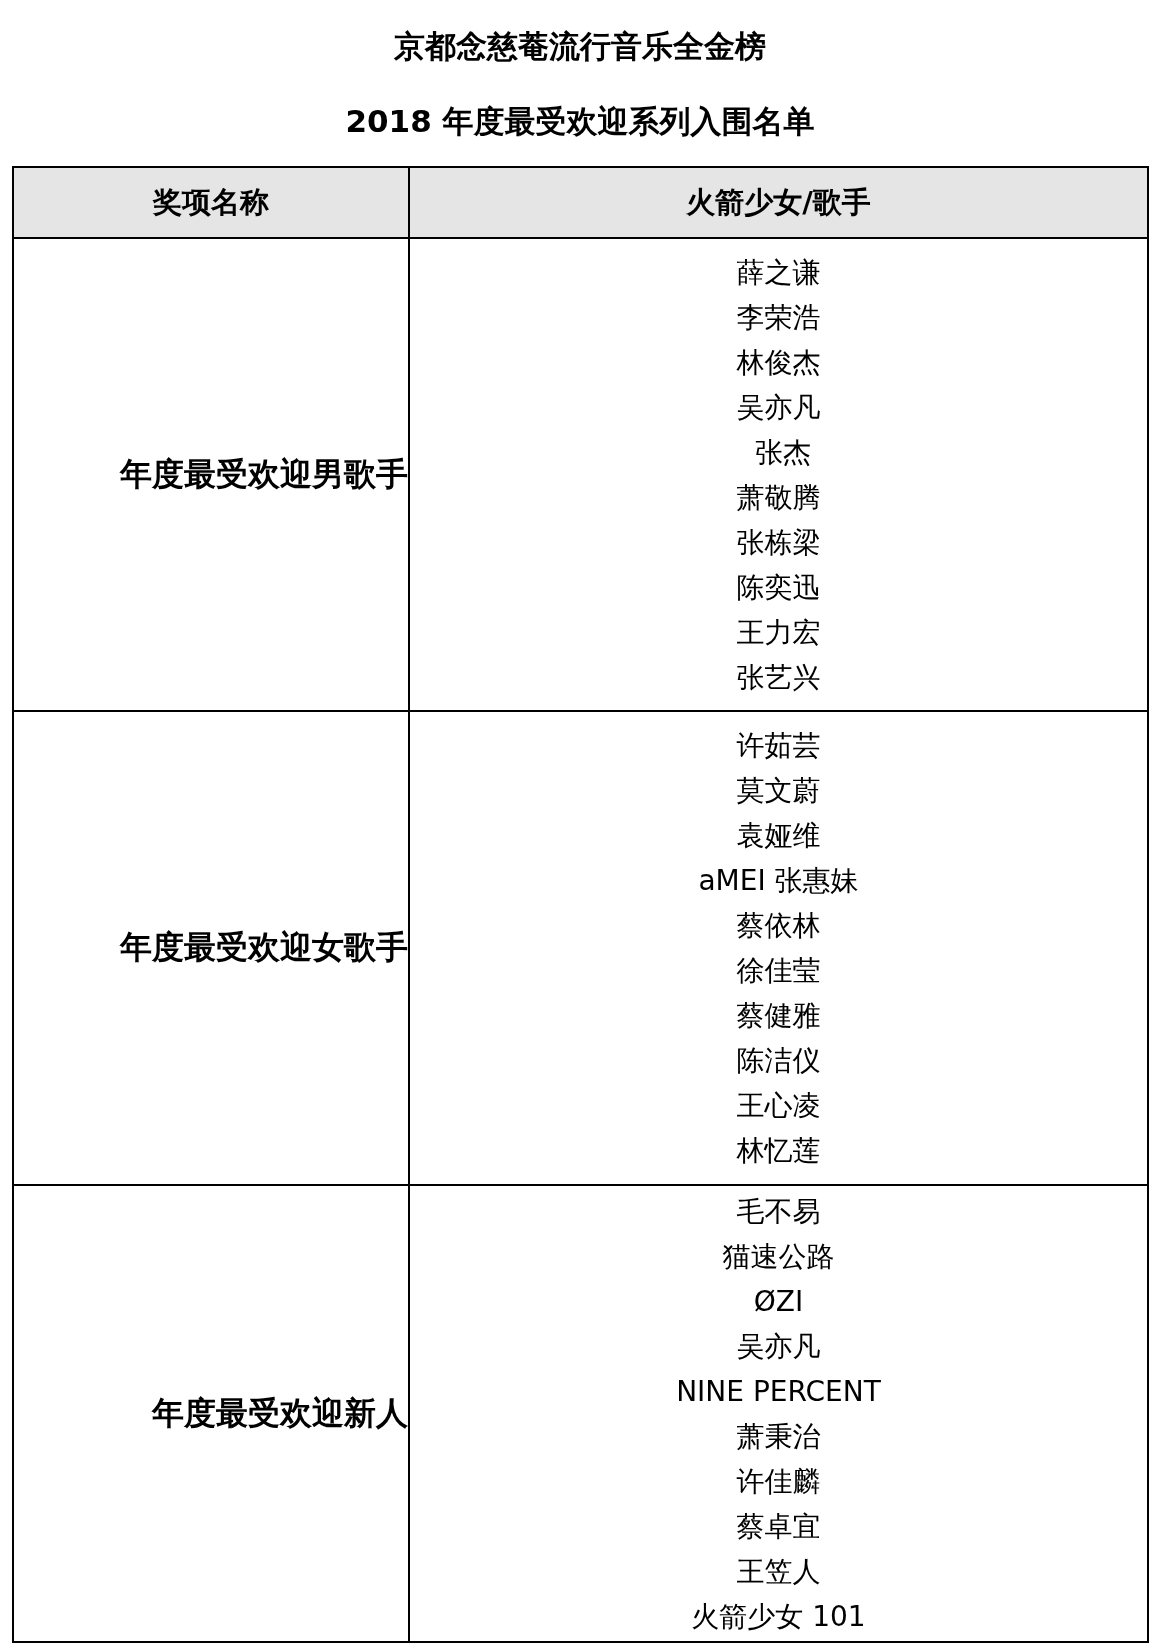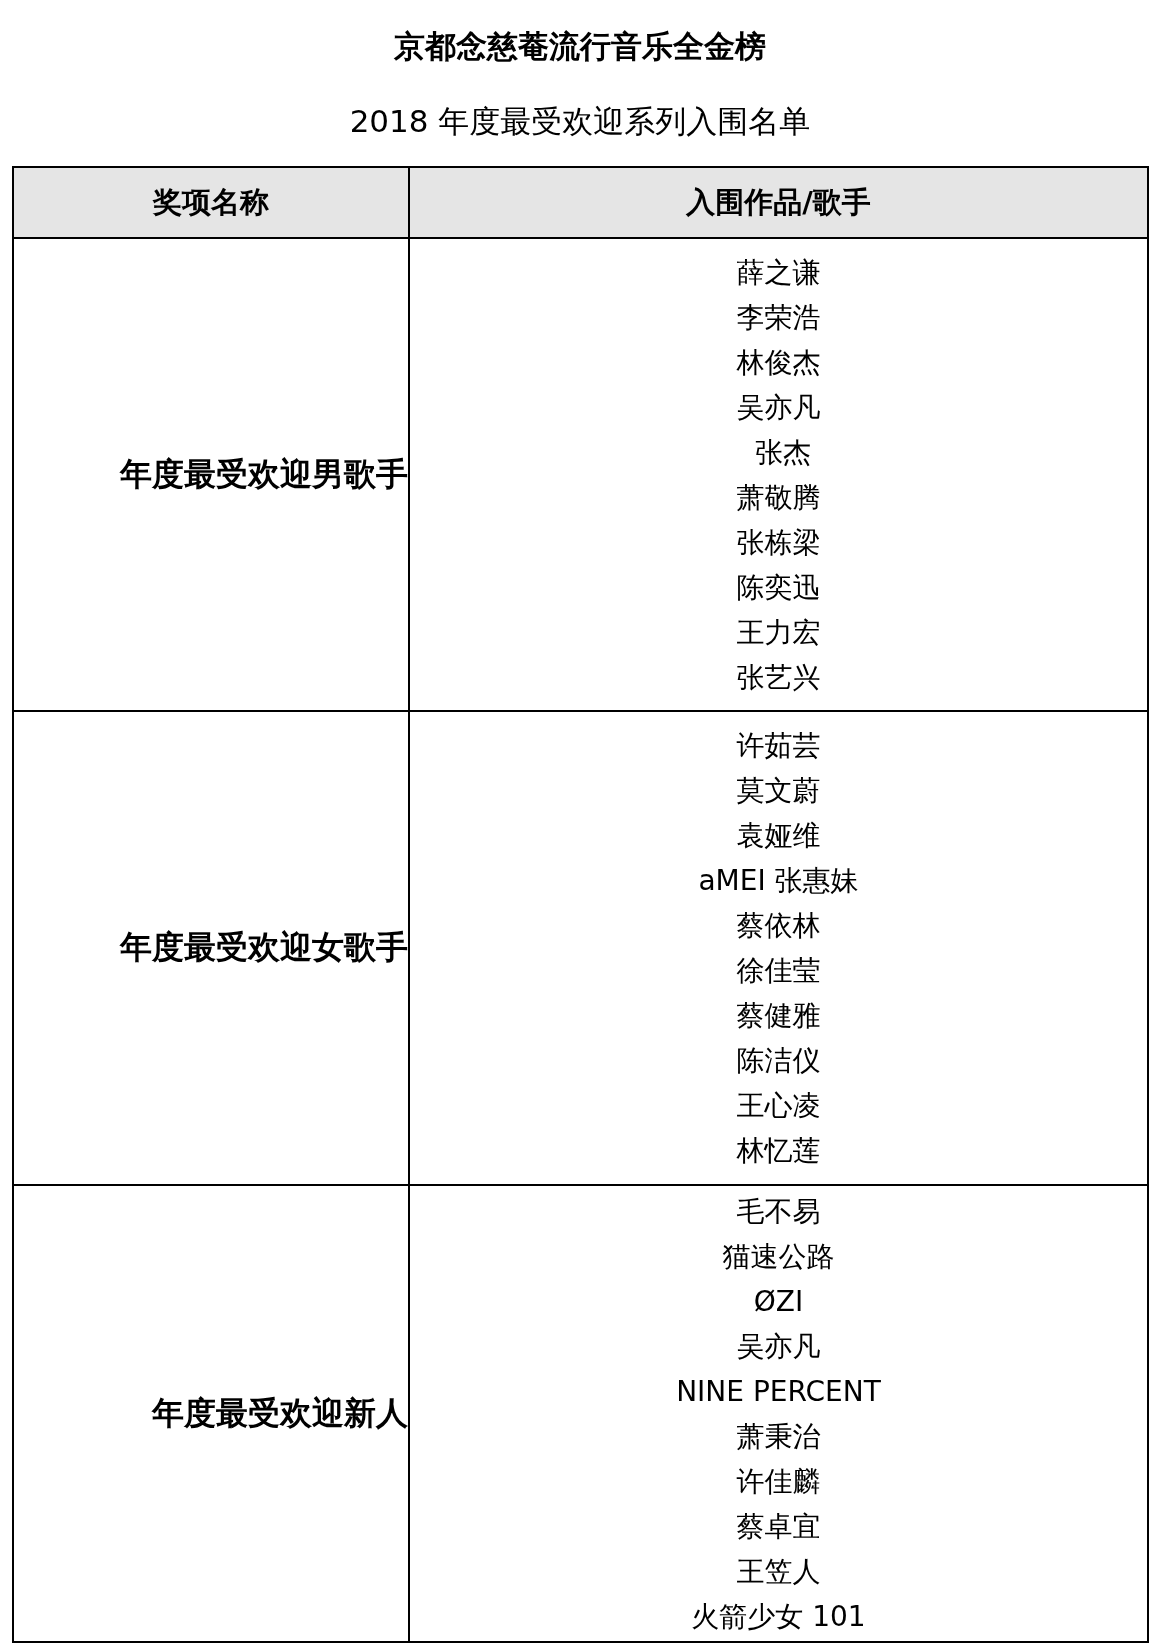--- a/index.html
+++ b/index.html
@@ -21,21 +21,21 @@
     text-align: center;
     font-size: 31px;
     line-height: 32px;
     font-weight: bold;
   }
   .doc-subtitle {
     margin: 43px 0 0 0;
     text-align: center;
     font-size: 31px;
     line-height: 32px;
-    font-weight: normal;
+    font-weight: bold;
   }
   table.awards {
     margin: 29px 0 0 12px;
     width: 1135px;
     border-collapse: collapse;
     table-layout: fixed;
   }
   table.awards td, table.awards th {
     border: 2px solid #000000;
     padding: 0;
@@ -78,21 +78,21 @@
   <h2 class="doc-subtitle">2018 年度最受欢迎系列入围名单</h2>
 
   <table class="awards">
     <colgroup>
       <col class="c-award">
       <col class="c-nominees">
     </colgroup>
     <tbody>
       <tr>
         <th class="hdr">奖项名称</th>
-        <th class="hdr">入围作品/歌手</th>
+        <th class="hdr">火箭少女/歌手</th>
       </tr>
 
       <tr class="row-male">
         <td class="award-cell">年度最受欢迎男歌手</td>
         <td class="nominees-cell">
           <div class="nominee">薛之谦</div>
           <div class="nominee">李荣浩</div>
           <div class="nominee">林俊杰</div>
           <div class="nominee">吴亦凡</div>
           <div class="nominee">&nbsp;张杰</div>

